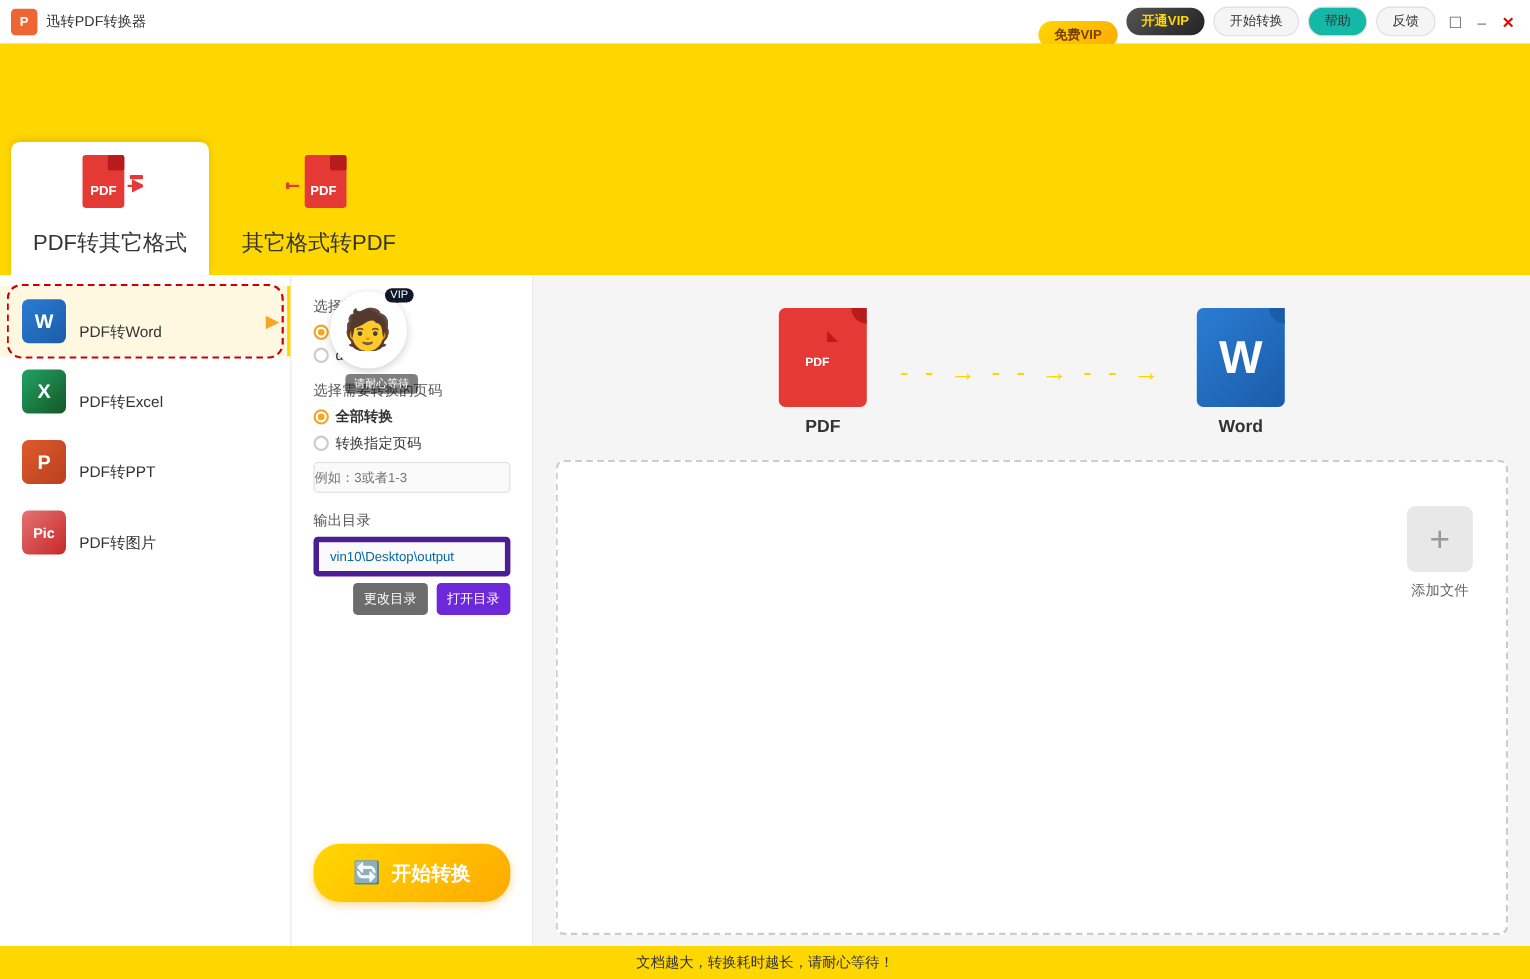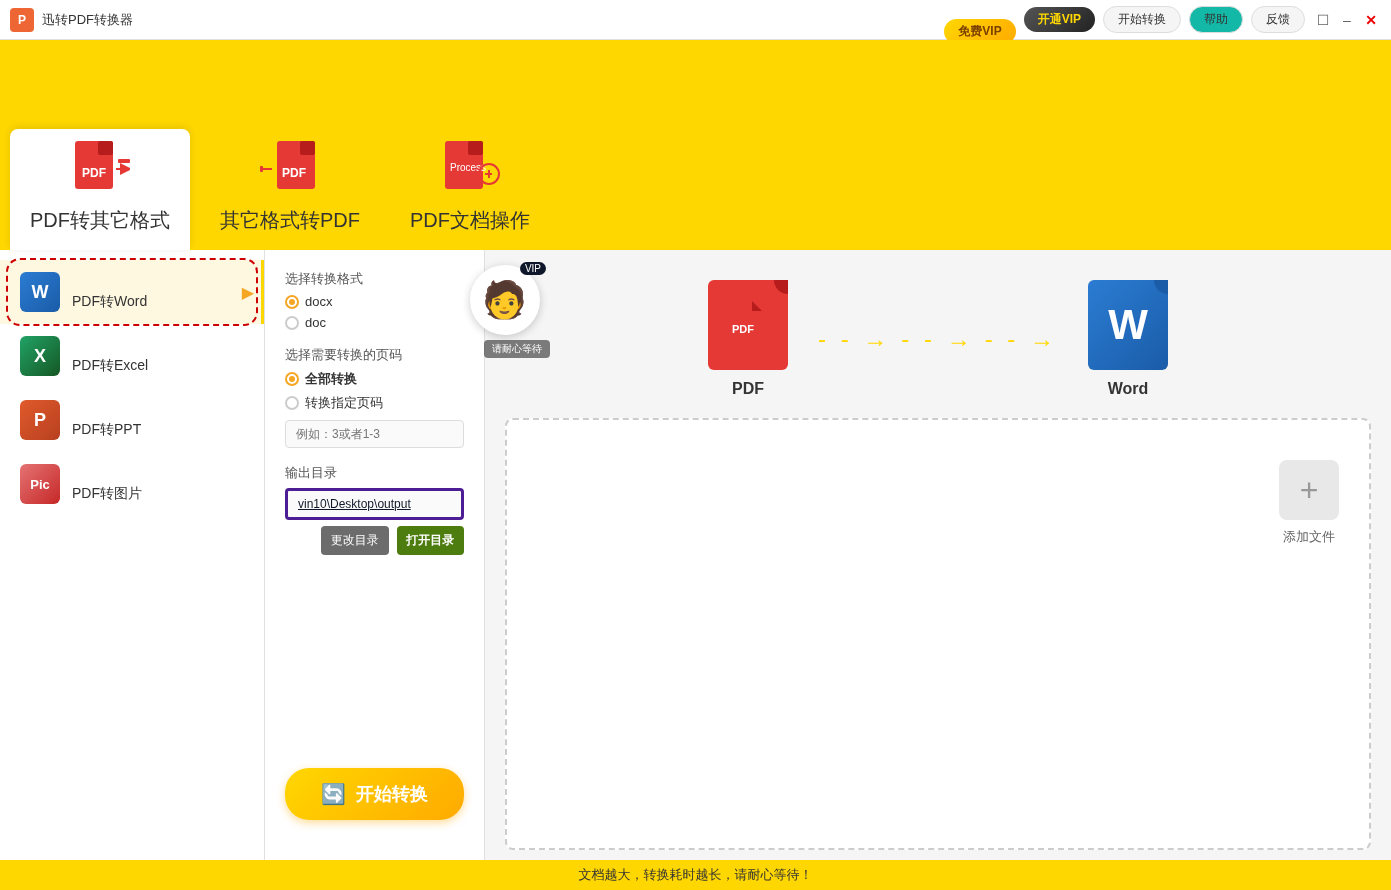--- a/index.html
+++ b/index.html
@@ -164,48 +164,47 @@
     }
     .radio-dot.checked { border-color: #f5a623; }
     .radio-dot.checked::after {
       content: '';
       width: 6px; height: 6px;
       border-radius: 50%;
       background: #f5a623;
     }
     .page-input {
       width: 100%;
-      padding: 6px 10px;
+      padding: 6px 0;
       border: 1px solid #ddd;
       border-radius: 4px;
       font-size: 12px;
       color: #aaa;
       background: #fafafa;
     }
     .output-dir-input {
       width: 100%;
       padding: 6px 10px;
-      border: 3px solid #4c1d95;
+      border: 5px solid #4c1d95;
       border-radius: 4px;
       font-size: 12px;
-      color: #0f172a;
+      color: #0369a1;
       background: #fafafa;
-      text-decoration: underline;
     }
     .dir-buttons { display: flex; gap: 8px; margin-top: 6px; margin-left: 36px; }
     .dir-btn {
       flex: 1;
       padding: 6px 0;
       border: none;
       border-radius: 4px;
       font-size: 12px;
       cursor: pointer;
     }
     .btn-change { background: #6c6c6c; color: #fff; }
-    .btn-open { background: #4d7c0f; color: #fff; font-weight: bold; }
+    .btn-open { background: #6d28d9; color: #fff; }
 
     
     .convert-btn-area {
       margin-top: auto;
       padding: 16px 0 20px;
     }
     .convert-btn {
       width: 100%;
       padding: 14px 0;
       background: linear-gradient(135deg, #ffd700, #ffaa00);
@@ -382,30 +381,20 @@
     <svg class="nav-icon" viewBox="0 0 60 60">
       <rect x="17" y="2" width="38" height="48" rx="3" fill="#e53935"></rect>
       <rect x="40" y="2" width="15" height="14" rx="2" fill="#b71c1c"></rect>
       <text x="22" y="38" font-size="12" fill="white" font-family="Arial" font-weight="bold">PDF</text>
       <line x1="12" y1="30" x2="2" y2="30" stroke="#e53935" stroke-width="2"></line>
       <rect x="0" y="27" width="3" height="6" rx="1" fill="#e53935"></rect>
     </svg>
     <span class="nav-label">其它格式转PDF</span>
   </div>
 
-  <div class="nav-item">
-    <svg class="nav-icon" viewBox="0 0 60 60">
-      <rect x="5" y="2" width="38" height="48" rx="3" fill="#e53935"></rect>
-      <rect x="28" y="2" width="15" height="14" rx="2" fill="#b71c1c"></rect>
-      <text x="10" y="32" font-size="10" fill="white" font-family="Arial">Process</text>
-      <circle cx="49" cy="35" r="10" fill="none" stroke="#e53935" stroke-width="2"></circle>
-      <path d="M45,35 L52,35 M49,31 L49,39" stroke="#e53935" stroke-width="2"></path>
-    </svg>
-    <span class="nav-label">PDF文档操作</span>
-  </div>
 
   <div style="position:relative;">
     <div class="avatar">
       <span class="avatar-face">🧑</span>
     </div>
     <div class="avatar-badge">VIP</div>
     <div class="avatar-label">请耐心等待</div>
   </div>
 </div>
 

